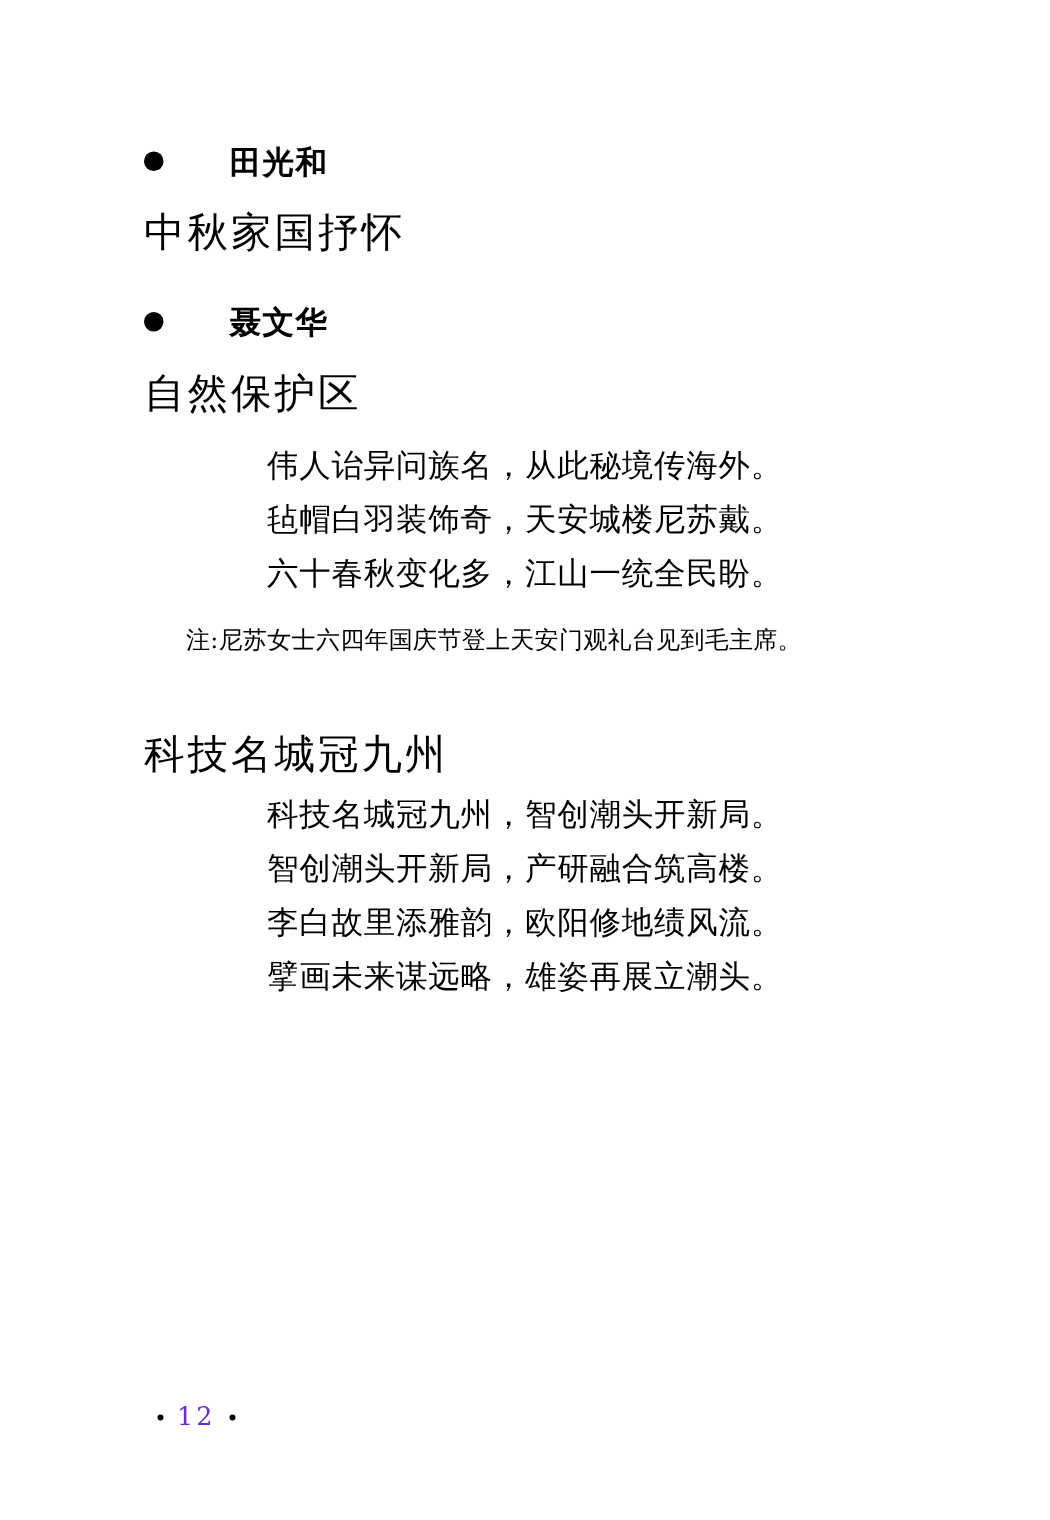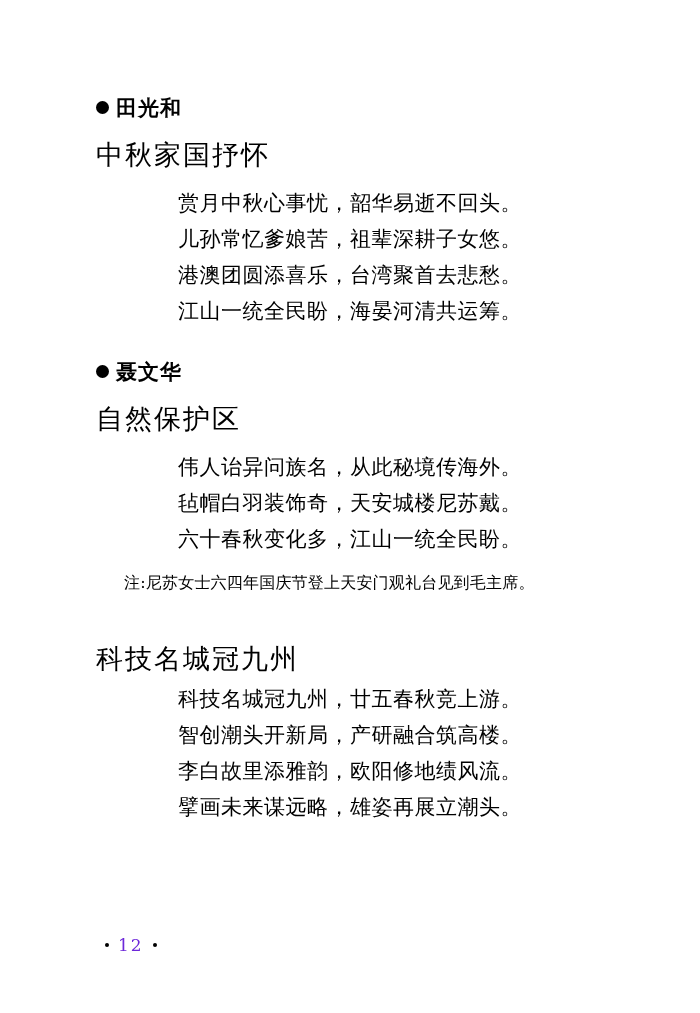--- a/index.html
+++ b/index.html
@@ -43,20 +43,21 @@
     background: #000;
     margin-right: 7px;
     flex: 0 0 auto;
   }
   .author-name {
     font-family: "DejaVu Serif", "Liberation Serif", serif;
     font-weight: bold;
     font-size: 21px;
     letter-spacing: 1px;
     line-height: 1.1;
+    margin-left: 37px;
   }
 
   .poem-title {
     text-align: left;
     font-weight: normal;
     font-size: 27px;
     letter-spacing: 2px;
     margin: 18px 0 12px 0;
     font-family: "DejaVu Serif", "Liberation Serif", serif;
   }
@@ -114,46 +115,40 @@
 
 <div class="page">
   <div class="content">
 
     <div class="block">
       <div class="author-line">
         <span class="author-bullet"></span>
         <span class="author-name">田光和</span>
       </div>
       <div class="poem-title">中秋家国抒怀</div>
-      <div class="poem-body">
-        <div class="poem-line">赏月中秋心事忧，韶华易逝不回头。</div>
-        <div class="poem-line">儿孙常忆爹娘苦，祖辈深耕子女悠。</div>
-        <div class="poem-line">港澳团圆添喜乐，台湾聚首去悲愁。</div>
-        <div class="poem-line">江山一统全民盼，海晏河清共运筹。</div>
-      </div>
     </div>
 
     <div class="block">
       <div class="author-line">
         <span class="author-bullet"></span>
         <span class="author-name">聂文华</span>
       </div>
       <div class="poem-title">自然保护区</div>
       <div class="poem-body">
         <div class="poem-line">伟人诒异问族名，从此秘境传海外。</div>
         <div class="poem-line">毡帽白羽装饰奇，天安城楼尼苏戴。</div>
         <div class="poem-line">六十春秋变化多，江山一统全民盼。</div>
       </div>
       <div class="note">注:尼苏女士六四年国庆节登上天安门观礼台见到毛主席。</div>
     </div>
 
     <div class="block">
       <div class="poem-title standalone">科技名城冠九州</div>
       <div class="poem-body">
-        <div class="poem-line">科技名城冠九州，廿五春秋竞上游。</div>
+        <div class="poem-line">科技名城冠九州，智创潮头开新局。</div>
         <div class="poem-line">智创潮头开新局，产研融合筑高楼。</div>
         <div class="poem-line">李白故里添雅韵，欧阳修地绩风流。</div>
         <div class="poem-line">擘画未来谋远略，雄姿再展立潮头。</div>
       </div>
     </div>
 
   </div>
 
   <div class="page-number">
     <span class="dot"></span>

